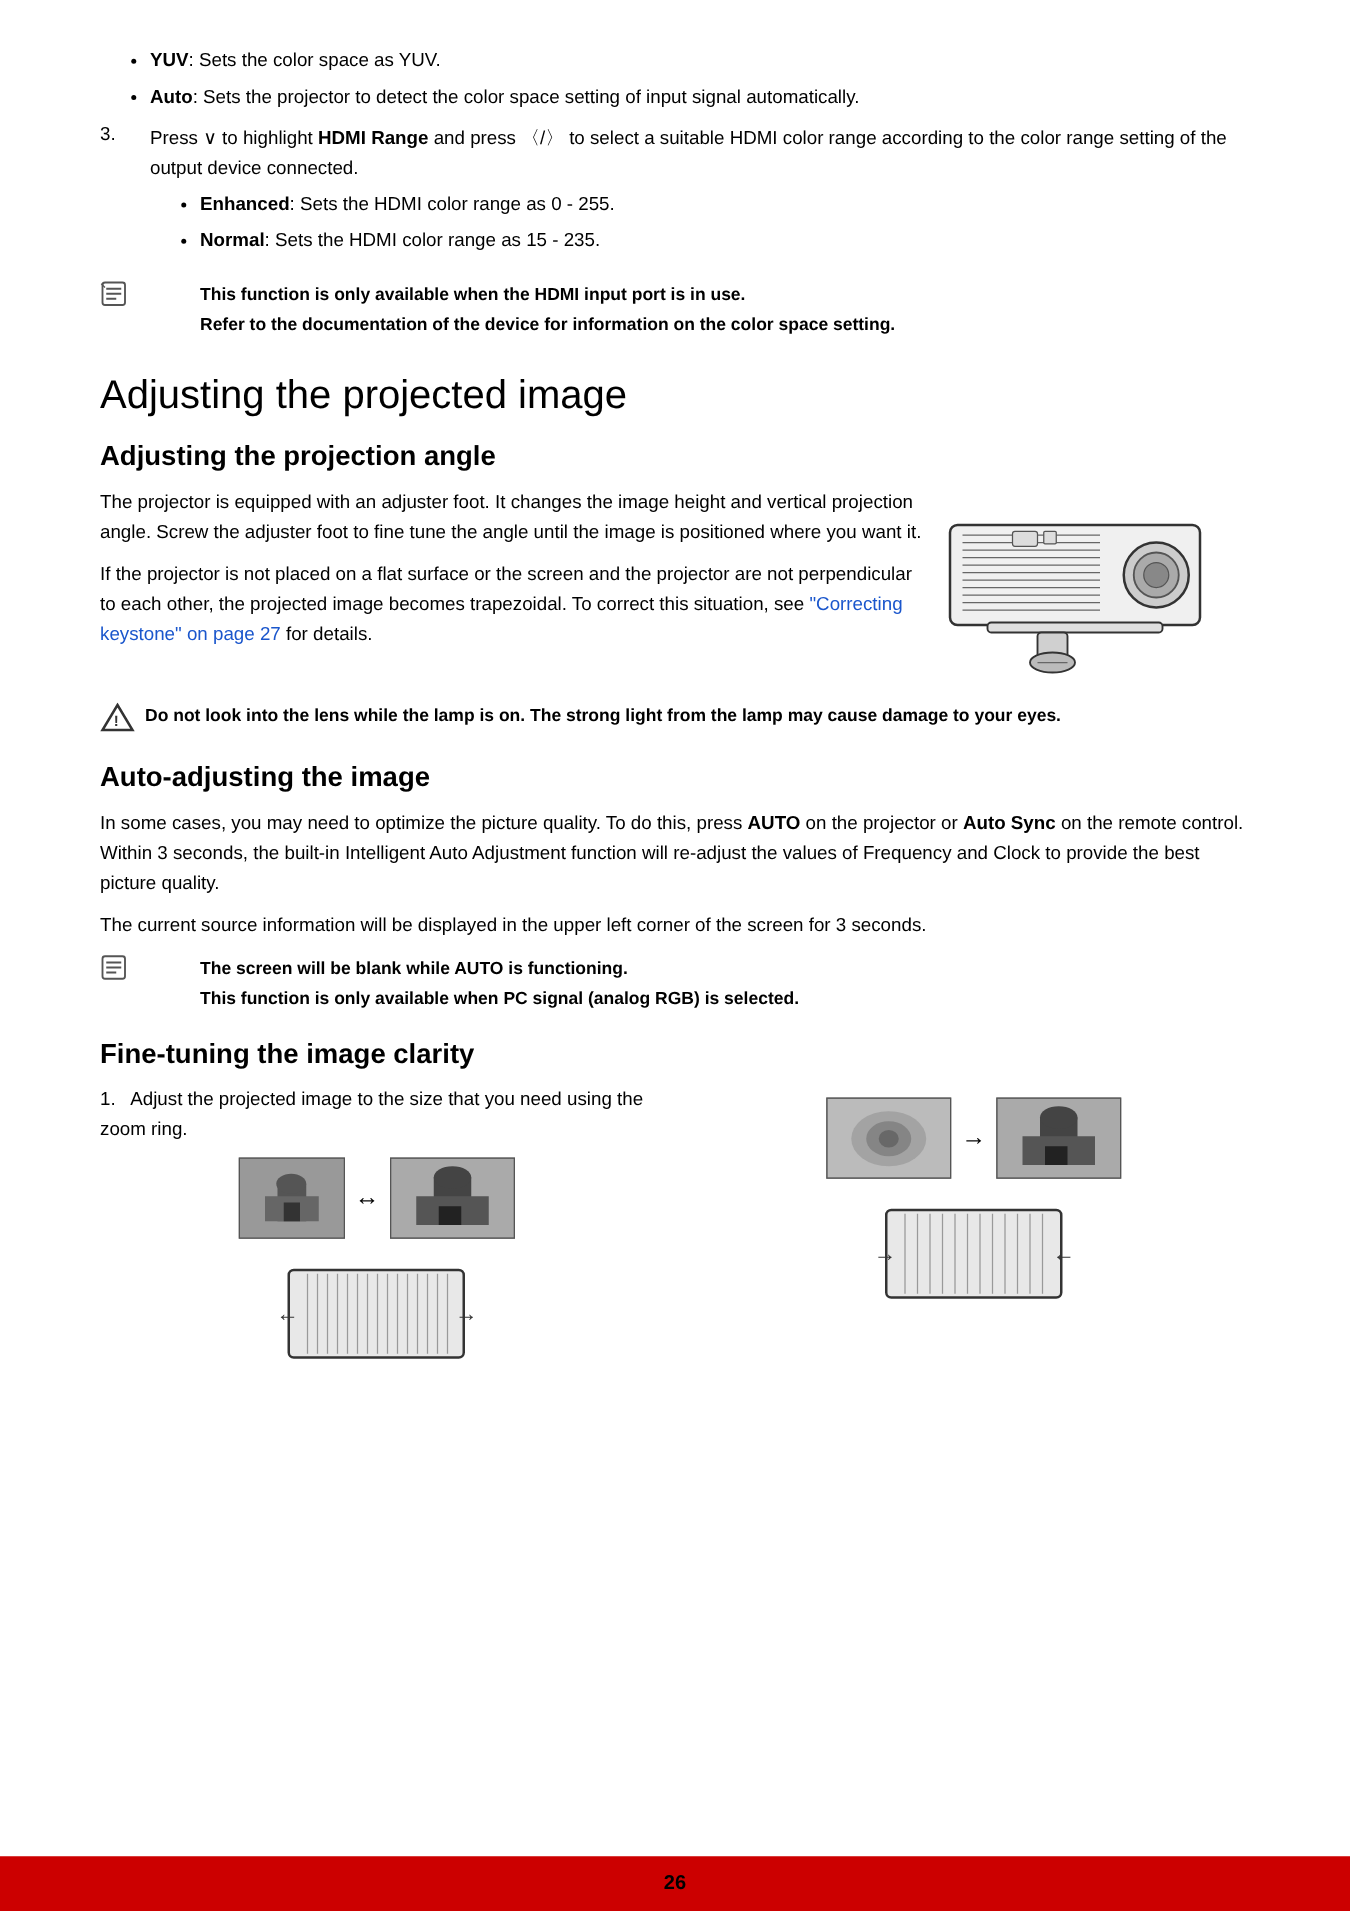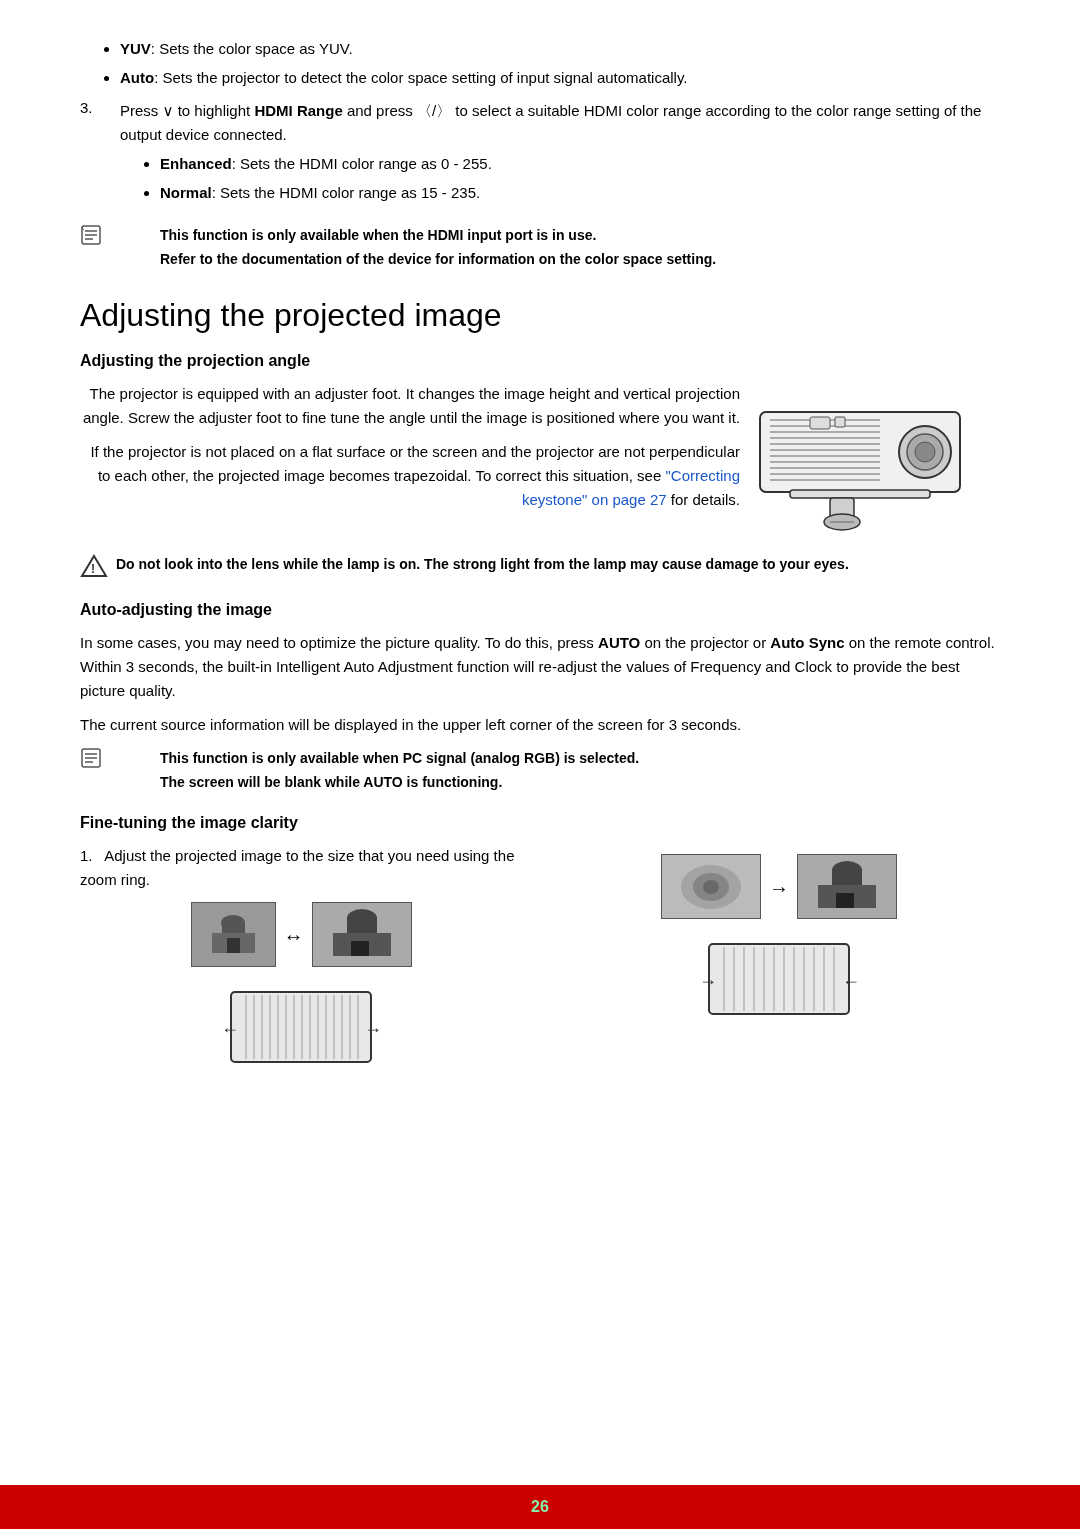--- a/index.html
+++ b/index.html
@@ -37,21 +37,21 @@
       line-height: 1.6;
     }
     .section-title {
       font-size: 32px;
       font-weight: normal;
       margin-top: 24px;
       margin-bottom: 16px;
       border-bottom: none;
     }
     .sub-section-title {
-      font-size: 16px;
+      font-size: 22px;
       font-weight: bold;
       margin-top: 18px;
       margin-bottom: 12px;
     }
     p {
       line-height: 1.6;
       margin-bottom: 10px;
     }
     .note-box {
       display: flex;
@@ -83,21 +83,20 @@
       min-width: 28px;
     }
     .warning-text {
       font-weight: bold;
       font-size: 14px;
       line-height: 1.5;
     }
     .two-col-section {
       display: flex;
       margin-bottom: 10px;
-      text-align: right;
     }
     .two-col-text {
       flex: 1;
     }
     .two-col-image {
       flex: 0 0 260px;
       display: flex;
       flex-direction: column;
       align-items: center;
       justify-content: flex-start;
@@ -140,21 +139,21 @@
     .page-footer {
       position: absolute;
       bottom: 0;
       left: 0;
       right: 0;
       height: 44px;
       background: #cc0000;
       display: flex;
       align-items: center;
       justify-content: center;
-      color: #86efac;
+      color: #000000;
       font-size: 16px;
       font-weight: bold;
     }
     .link-text {
       color: #1a56cc;
       text-decoration: none;
     }
   </style>
 </head>
 <body>
@@ -277,22 +276,22 @@
   <div class="note-box">
     <div class="note-icon">
       <svg width="26" height="22" viewBox="0 0 26 22" fill="none">
         <rect x="2" y="2" width="18" height="18" rx="2" stroke="#555" stroke-width="1.5" fill="none"></rect>
         <line x1="5" y1="7" x2="17" y2="7" stroke="#555" stroke-width="1.5"></line>
         <line x1="5" y1="11" x2="17" y2="11" stroke="#555" stroke-width="1.5"></line>
         <line x1="5" y1="15" x2="13" y2="15" stroke="#555" stroke-width="1.5"></line>
       </svg>
     </div>
     <div class="note-content">
+      <div class="note-line">The screen will be blank while AUTO is functioning.</div>
       <div class="note-line">This function is only available when PC signal (analog RGB) is selected.</div>
-      <div class="note-line">The screen will be blank while AUTO is functioning.</div>
     </div>
   </div>
 
   <h2 class="sub-section-title">Fine-tuning the image clarity</h2>
 
   <div class="fine-tune-cols">
 
     <div class="fine-tune-col">
       <p>
         <span>1.</span>&nbsp;&nbsp;

